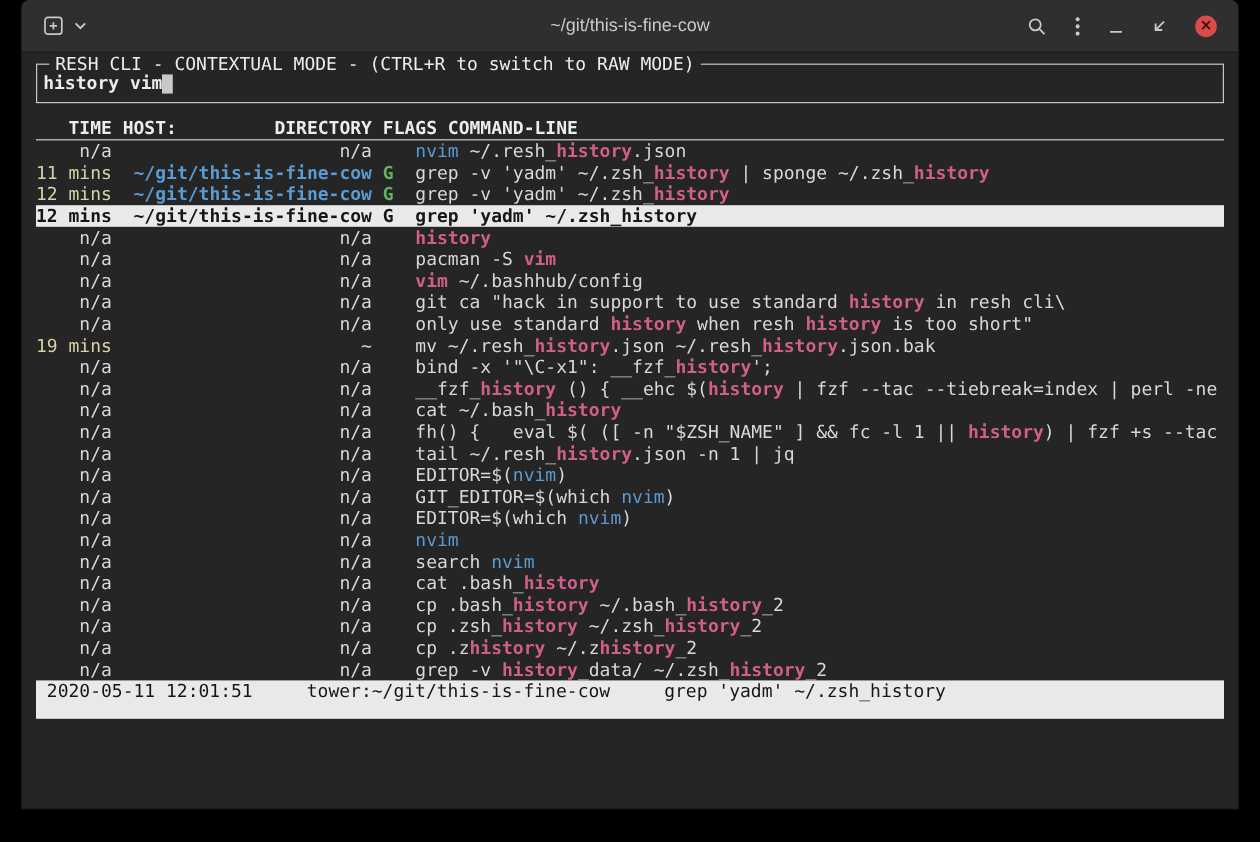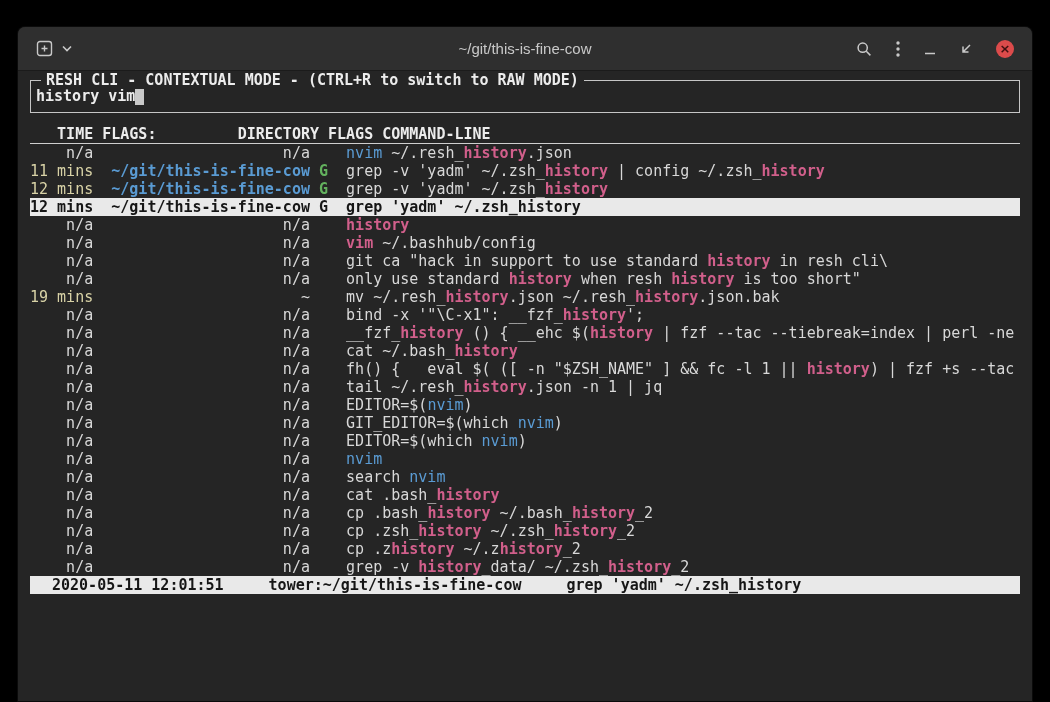--- a/index.html
+++ b/index.html
@@ -1,41 +1,41 @@
 <!DOCTYPE html>
 <html style="--term-bg: #252525; --titlebar-bg: #2f2f2f; --titlebar-fg: #c9c9c9; --fg: #d8d8d8; --bright: #ececec; --match: #d15f8b; --blue: #5a9bd3; --green: #63b25e; --time: #d8d2a6; --sel-bg: #e9e9e9; --sel-fg: #161616; --close-red: #dc4b4b;"><head>
 <meta charset="utf-8">
 <style>
   *{margin:0;padding:0;box-sizing:border-box}
   html,body{width:1050px;height:702px}
   body{background:#000;font-family:"DejaVu Sans Mono",monospace;overflow:hidden;position:relative}
-  .window{position:absolute;left:18px;top:27px;width:1014px;height:674px;background:var(--term-bg,#252525);border-radius:7px 7px 0 0;overflow:hidden;box-shadow:0 0 0 1px #0b0b0b}
+  .window{position:absolute;left:18px;top:0;width:1014px;height:674px;background:var(--term-bg,#252525);border-radius:7px 7px 0 0;overflow:hidden;box-shadow:0 0 0 1px #0b0b0b}
   .titlebar{height:44px;background:var(--titlebar-bg,#2f2f2f);position:relative;display:flex;align-items:center;padding:0 18px;border-bottom:1px solid #1b1b1b}
   .tb-title{position:absolute;left:0;right:0;text-align:center;font-family:"Liberation Sans",sans-serif;font-size:15px;color:var(--titlebar-fg,#c9c9c9);pointer-events:none}
   .tb-left{display:flex;align-items:center;gap:9px;z-index:1}
   .tb-right{margin-left:auto;display:flex;align-items:center;gap:24px;z-index:1}
   .tbbtn{background:none;border:none;cursor:pointer;display:flex;align-items:center;padding:0}
   .closebtn{width:18px;height:18px;border-radius:50%;background:var(--close-red,#dc4b4b);display:flex;align-items:center;justify-content:center;font-size:13px;font-weight:bold;color:#401010;font-family:"DejaVu Sans",sans-serif;cursor:pointer;line-height:1}
   .terminal{position:relative;height:629px;padding:9px 12px 0;font-size:15px;line-height:18px;color:var(--fg,#d8d8d8)}
   .searchbox{position:relative;height:33px;border:1px solid #c6c6c6;margin-bottom:12px}
-  .sb-title{position:absolute;left:10px;top:-10px;background:var(--term-bg,#252525);padding:0 5px;font-weight:bold;color:var(--bright,#ececec);white-space:pre}
+  .sb-title{position:absolute;left:10px;top:-10px;background:var(--term-bg,#252525);padding:0 5px;font-weight:normal;color:var(--bright,#ececec);white-space:pre}
   .sb-input{padding:6px 0 0 5px;font-weight:bold;color:var(--bright,#ececec);white-space:pre}
   .cursor{display:inline-block;width:9px;height:17px;background:#c9c9c9;vertical-align:text-bottom}
   .table-header{white-space:pre;border-bottom:1px solid #cfcfcf;color:var(--bright,#ececec)}
   .hdr{font-weight:bold}
   .row{white-space:pre;height:18px}
   .c-d{color:var(--fg,#d8d8d8)}
   .c-m{color:var(--match,#d15f8b);font-weight:bold}
   .c-b{color:var(--blue,#5a9bd3);font-weight:normal}
   .t-time{color:var(--time,#d8d2a6)}
   .dirb{color:var(--blue,#5a9bd3);font-weight:bold}
   .flagg{color:var(--green,#63b25e);font-weight:bold}
   .row.selected{background:var(--sel-bg,#e9e9e9)}
   .row.selected span{color:var(--sel-fg,#161616) !important;font-weight:bold}
-  .statusbar{background:var(--sel-bg,#e9e9e9);color:var(--sel-fg,#161616);font-weight:bold;height:18px;white-space:pre;padding-left:22px}
+  .statusbar{background:var(--sel-bg,#e9e9e9);color:var(--sel-fg,#161616);font-weight:normal;height:32px;white-space:pre;padding-left:9px}
   .statusbar .gap{display:inline-block;width:45px}
   .help{color:#e2e2e2;white-space:pre}
   svg{display:block}
 </style>
 </head>
 <body>
 
 <div class="window">
   <div class="titlebar">
     <div class="tb-left">
@@ -80,27 +80,28 @@
           <span>×</span>
         </span>
     </div>
   </div>
 
   <div class="terminal">
     <div class="searchbox">
       <span class="sb-title">RESH CLI - CONTEXTUAL MODE - (CTRL+R to switch to RAW MODE)</span>
       <div class="sb-input"><span>history vim</span><span class="cursor"></span></div>
     </div>
-    <div class="table-header"><span class="hdr">   TIME</span><span> </span><span class="hdr">FLAGS:</span><span class="hdr">         DIRECTORY</span><span> </span><span class="hdr">FLAGS</span><span> </span><span class="hdr">COMMAND-LINE</span></div>
+    <div class="table-header"><span class="hdr">   TIME</span><span> </span><span class="hdr">HOST:</span><span class="hdr">         DIRECTORY</span><span> </span><span class="hdr">FLAGS</span><span> </span><span class="hdr">COMMAND-LINE</span></div>
     <div>
         <div class="row"><span class="c-d">    n/a</span><span> </span><span class="c-d">                    n/a</span><span> </span><span class="flagg">   </span><span class="c-b">nvim</span><span class="c-d"> ~/.resh_</span><span class="c-m">history</span><span class="c-d">.json</span></div>
-        <div class="row"><span class="t-time">11 mins</span><span> </span><span class="dirb"> ~/git/this-is-fine-cow</span><span> </span><span class="flagg">G  </span><span class="c-d">grep -v 'yadm' ~/.zsh_</span><span class="c-m">history</span><span class="c-d"> | config ~/.zsh_</span><span class="c-m">history</span></div>
+        <div class="row"><span class="t-time">11 mins</span><span> </span><span class="dirb"> ~/git/this-is-fine-cow</span><span> </span><span class="flagg">G  </span><span class="c-d">grep -v 'yadm' ~/.zsh_</span><span class="c-m">history</span><span class="c-d"> | sponge ~/.zsh_</span><span class="c-m">history</span></div>
         <div class="row"><span class="t-time">12 mins</span><span> </span><span class="dirb"> ~/git/this-is-fine-cow</span><span> </span><span class="flagg">G  </span><span class="c-d">grep -v 'yadm' ~/.zsh_</span><span class="c-m">history</span></div>
         <div class="row selected"><span class="t-time">12 mins</span><span> </span><span class="dirb"> ~/git/this-is-fine-cow</span><span> </span><span class="flagg">G  </span><span class="c-d">grep 'yadm' ~/.zsh_history</span></div>
         <div class="row"><span class="c-d">    n/a</span><span> </span><span class="c-d">                    n/a</span><span> </span><span class="flagg">   </span><span class="c-m">history</span></div>
+        <div class="row"><span class="c-d">    n/a</span><span> </span><span class="c-d">                    n/a</span><span> </span><span class="flagg">   </span><span class="c-d">pacman -S </span><span class="c-m">vim</span></div>
         <div class="row"><span class="c-d">    n/a</span><span> </span><span class="c-d">                    n/a</span><span> </span><span class="flagg">   </span><span class="c-m">vim</span><span class="c-d"> ~/.bashhub/config</span></div>
         <div class="row"><span class="c-d">    n/a</span><span> </span><span class="c-d">                    n/a</span><span> </span><span class="flagg">   </span><span class="c-d">git ca "hack in support to use standard </span><span class="c-m">history</span><span class="c-d"> in resh cli\</span></div>
         <div class="row"><span class="c-d">    n/a</span><span> </span><span class="c-d">                    n/a</span><span> </span><span class="flagg">   </span><span class="c-d">only use standard </span><span class="c-m">history</span><span class="c-d"> when resh </span><span class="c-m">history</span><span class="c-d"> is too short"</span></div>
         <div class="row"><span class="t-time">19 mins</span><span> </span><span class="c-d">                      ~</span><span> </span><span class="flagg">   </span><span class="c-d">mv ~/.resh_</span><span class="c-m">history</span><span class="c-d">.json ~/.resh_</span><span class="c-m">history</span><span class="c-d">.json.bak</span></div>
         <div class="row"><span class="c-d">    n/a</span><span> </span><span class="c-d">                    n/a</span><span> </span><span class="flagg">   </span><span class="c-d">bind -x '"\C-x1": __fzf_</span><span class="c-m">history</span><span class="c-d">';</span></div>
         <div class="row"><span class="c-d">    n/a</span><span> </span><span class="c-d">                    n/a</span><span> </span><span class="flagg">   </span><span class="c-d">__fzf_</span><span class="c-m">history</span><span class="c-d"> () { __ehc $(</span><span class="c-m">history</span><span class="c-d"> | fzf --tac --tiebreak=index | perl -ne</span></div>
         <div class="row"><span class="c-d">    n/a</span><span> </span><span class="c-d">                    n/a</span><span> </span><span class="flagg">   </span><span class="c-d">cat ~/.bash_</span><span class="c-m">history</span></div>
         <div class="row"><span class="c-d">    n/a</span><span> </span><span class="c-d">                    n/a</span><span> </span><span class="flagg">   </span><span class="c-d">fh() {   eval $( ([ -n "$ZSH_NAME" ] &amp;&amp; fc -l 1 || </span><span class="c-m">history</span><span class="c-d">) | fzf +s --tac</span></div>
         <div class="row"><span class="c-d">    n/a</span><span> </span><span class="c-d">                    n/a</span><span> </span><span class="flagg">   </span><span class="c-d">tail ~/.resh_</span><span class="c-m">history</span><span class="c-d">.json -n 1 | jq</span></div>
         <div class="row"><span class="c-d">    n/a</span><span> </span><span class="c-d">                    n/a</span><span> </span><span class="flagg">   </span><span class="c-d">EDITOR=$(</span><span class="c-b">nvim</span><span class="c-d">)</span></div>

